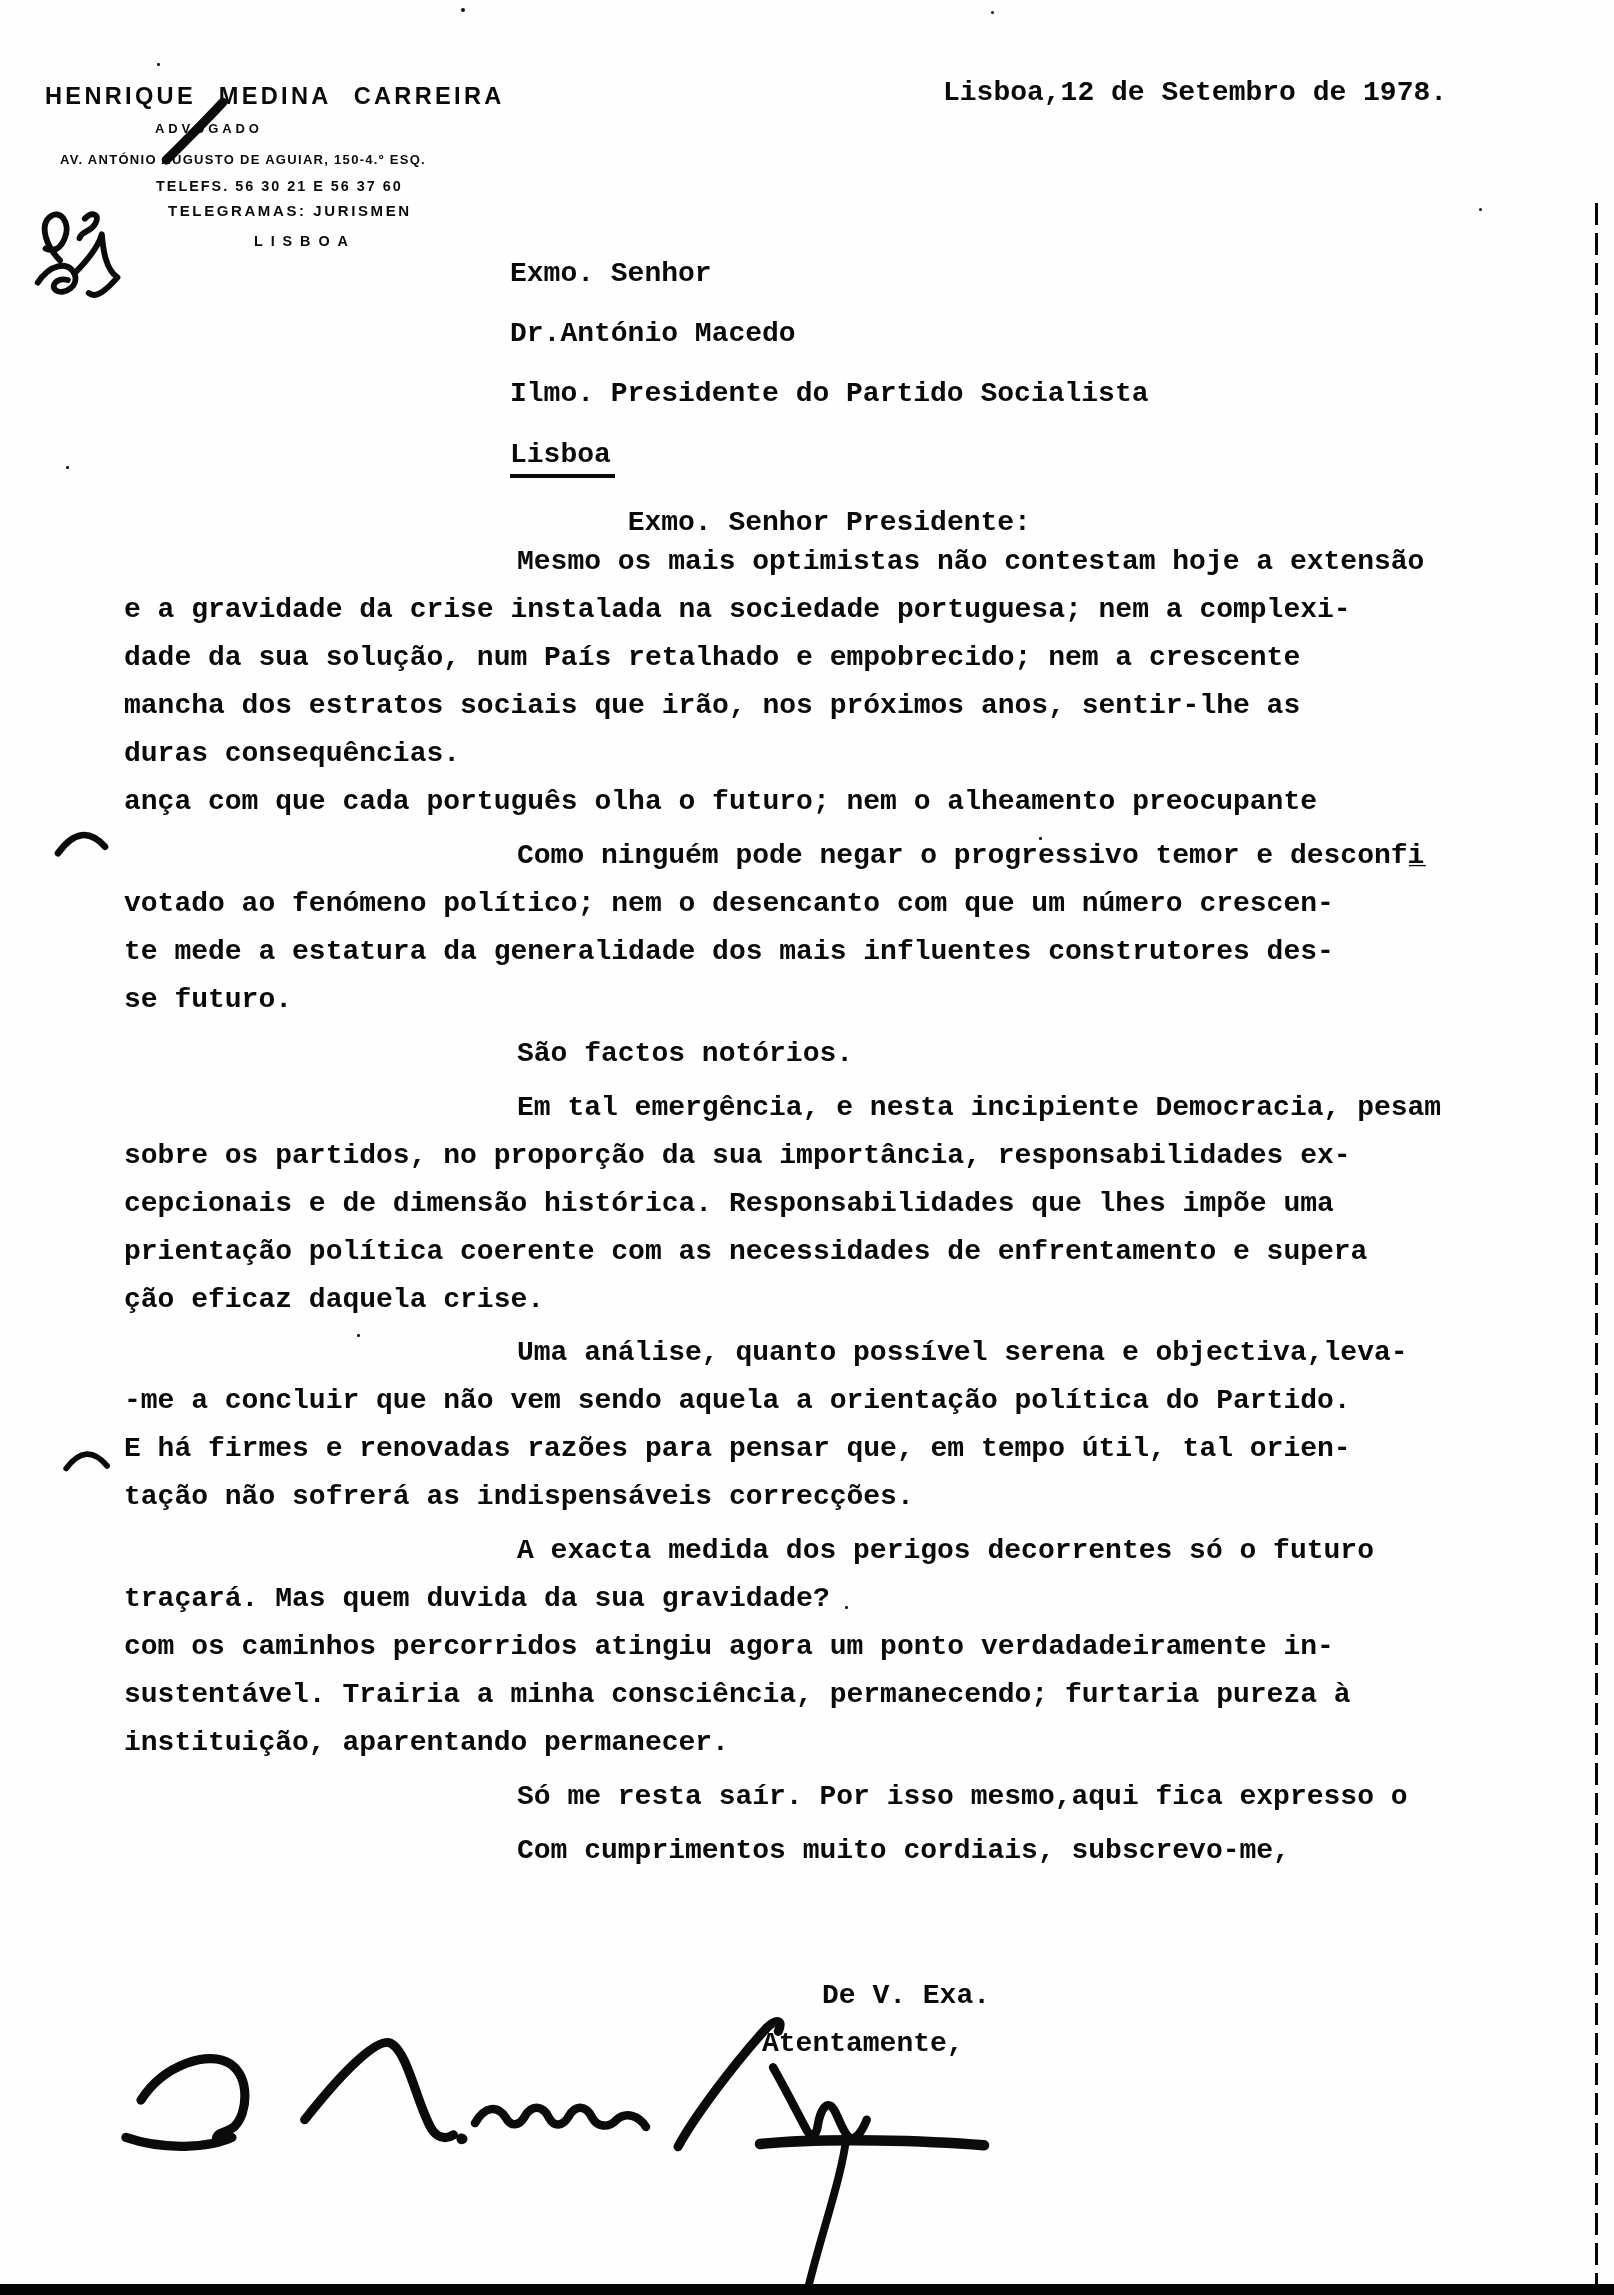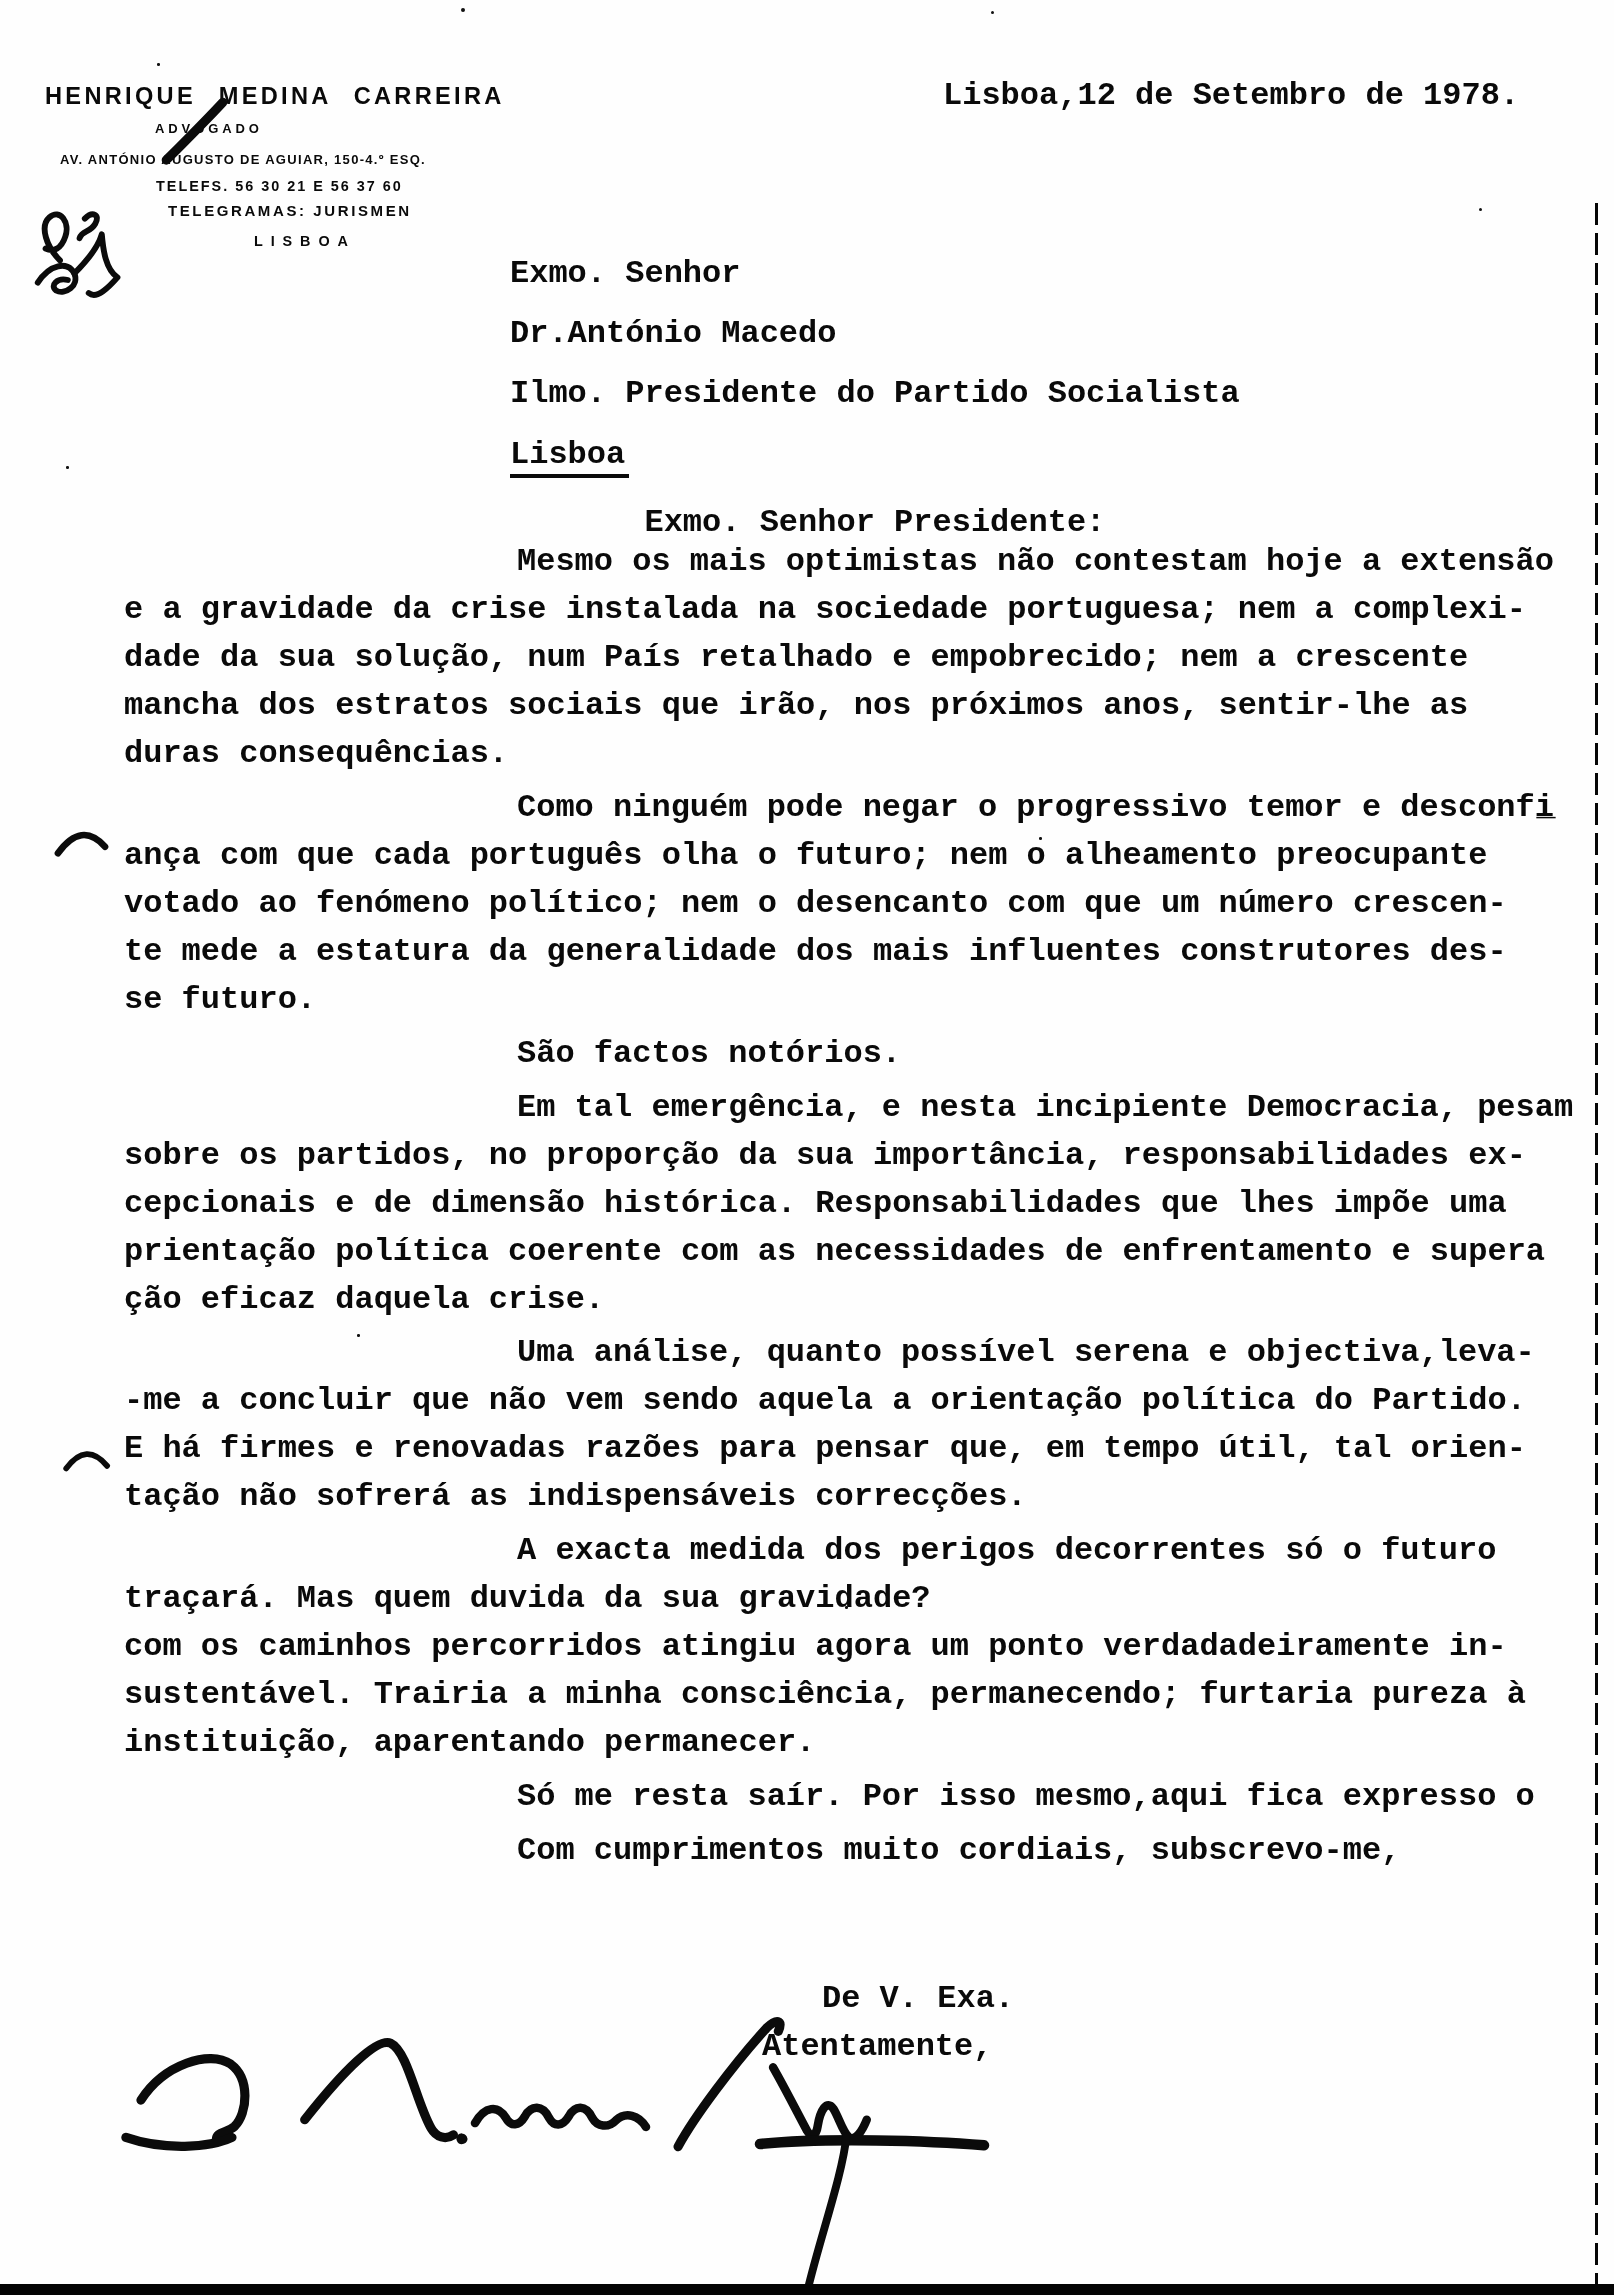--- a/index.html
+++ b/index.html
@@ -13,21 +13,21 @@
   }
   
   .lh{position:absolute;font-family:"Liberation Sans","DejaVu Sans",sans-serif;font-weight:700;white-space:nowrap;}
   .lh-name{left:45px;top:83px;font-size:23.6px;letter-spacing:3.3px;word-spacing:13px;}
   .lh-title{left:155px;top:121px;font-size:13px;letter-spacing:3.9px;}
   .lh-addr{left:60px;top:152px;font-size:13px;letter-spacing:1.3px;}
   .lh-tel{left:156px;top:178px;font-size:14.4px;letter-spacing:2px;}
   .lh-telegram{left:168px;top:202px;font-size:15px;letter-spacing:2.6px;}
   .lh-city{left:254px;top:233px;font-size:14.4px;letter-spacing:7.9px;}
   
-  .tw{font-family:"Liberation Mono","DejaVu Sans Mono",monospace;font-weight:700;font-size:32px;}
+  .tw{font-family:"Liberation Mono","DejaVu Sans Mono",monospace;font-weight:700;font-size:28px;}
   .date{position:absolute;left:943px;top:77px;white-space:nowrap;}
   .recipient{position:absolute;left:510px;top:244px;}
   .r-line{line-height:60px;white-space:nowrap;height:60px;}
   .salutation{margin-top:9.2px;text-align:center;}
   .u-city{display:inline-block;border-bottom:4.6px solid #0a0a0a;padding-right:3.9px;line-height:39px;margin-top:10.5px;}
   .body-block{position:absolute;left:124px;top:532px;}
   .ln{line-height:48px;height:48px;white-space:nowrap;}
   .ind{padding-left:393px;margin-top:5.9px;}
   .close1{position:absolute;left:822px;top:1980px;white-space:nowrap;}
   .close2{position:absolute;left:762px;top:2028px;white-space:nowrap;}
@@ -79,22 +79,22 @@
     <div class="r-line"><span class="u-city">Lisboa</span></div>
     <div class="r-line salutation">Exmo. Senhor Presidente:</div>
   </div>
 
   <div class="tw body-block">
     <div class="ln ind">Mesmo os mais optimistas não contestam hoje a extensão</div>
     <div class="ln">e a gravidade da crise instalada na sociedade portuguesa; nem a complexi-</div>
     <div class="ln">dade da sua solução, num País retalhado e empobrecido; nem a crescente</div>
     <div class="ln">mancha dos estratos sociais que irão, nos próximos anos, sentir-lhe as</div>
     <div class="ln">duras consequências.</div>
+    <div class="ln">ança com que cada português olha o futuro; nem o alheamento preocupante</div>
     <div class="ln ind">Como ninguém pode negar o progressivo temor e desconfi̲</div>
-    <div class="ln">ança com que cada português olha o futuro; nem o alheamento preocupante</div>
     <div class="ln">votado ao fenómeno político; nem o desencanto com que um número crescen-</div>
     <div class="ln">te mede a estatura da generalidade dos mais influentes construtores des-</div>
     <div class="ln">se futuro.</div>
     <div class="ln ind">São factos notórios.</div>
     <div class="ln ind">Em tal emergência, e nesta incipiente Democracia, pesam</div>
     <div class="ln">sobre os partidos, no proporção da sua importância, responsabilidades ex-</div>
     <div class="ln">cepcionais e de dimensão histórica. Responsabilidades que lhes impõe uma</div>
     <div class="ln">prientação política coerente com as necessidades de enfrentamento e supera</div>
     <div class="ln">ção eficaz daquela crise.</div>
     <div class="ln ind">Uma análise, quanto possível serena e objectiva,leva-</div>

